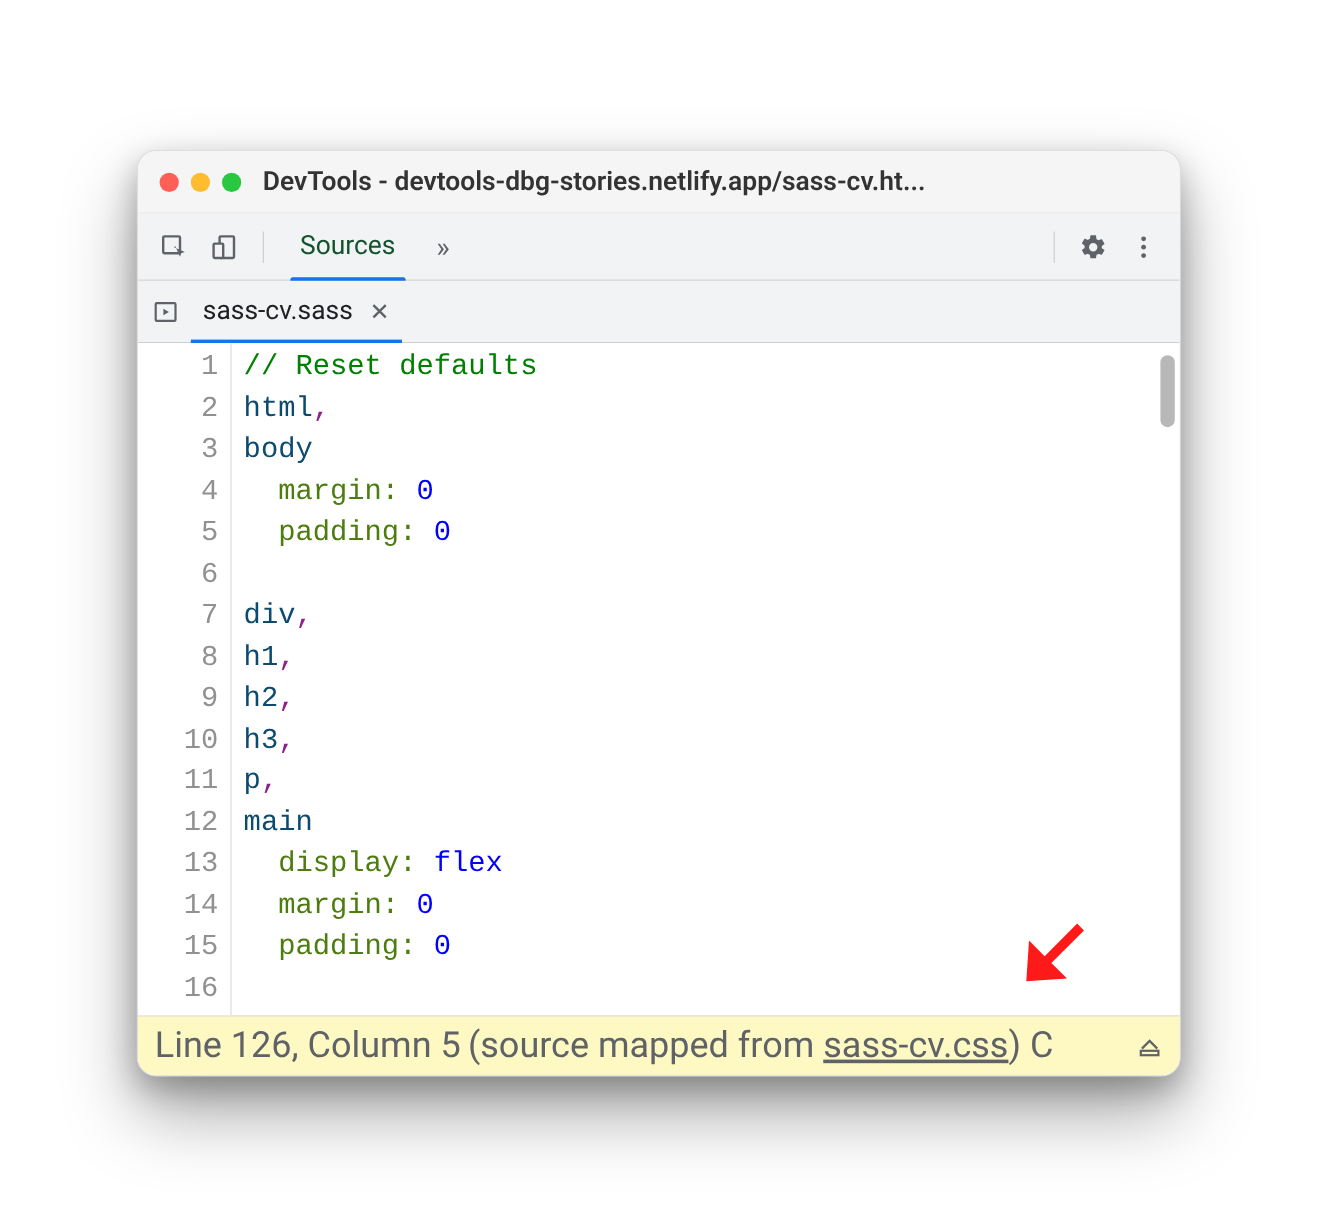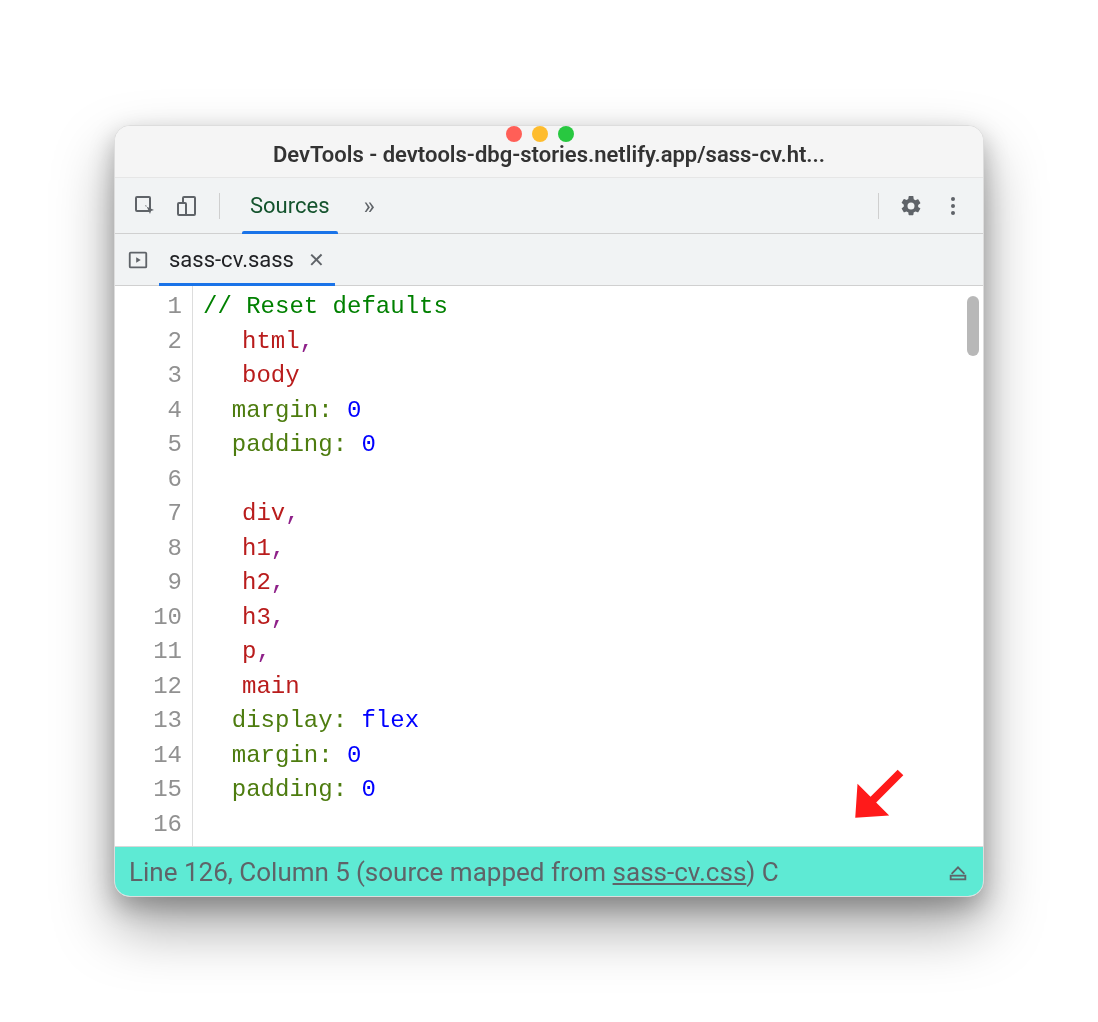--- a/index.html
+++ b/index.html
@@ -22,21 +22,20 @@
     border: 1px solid #ddd;
     position: relative;
   }
   .titlebar {
     height: 52px;
     display: flex;
     align-items: center;
     padding: 0 18px;
     background: #f5f5f5;
     border-bottom: 1px solid #e6e6e6;
-    flex-direction: column;
   }
   .traffic-lights { display: flex; gap: 10px; margin-right: 18px; }
   .light { width: 16px; height: 16px; border-radius: 50%; }
   .light.red { background: #ff5f57; }
   .light.yellow { background: #febc2e; }
   .light.green { background: #28c840; }
   .title-text {
     font-size: 22px;
     font-weight: 600;
     color: #333;
@@ -142,43 +141,43 @@
     flex: 1;
     padding: 4px 0 0 10px;
     font-family: Menlo, Monaco, "Courier New", monospace;
     font-size: 24px;
     line-height: 34.5px;
     white-space: pre;
     color: #202124;
     overflow: hidden;
   }
   .tok-comment { color: #008000; }
-  .tok-selector { color: #b91c1c; margin-left: 39px; }
+  .tok-selector { color: #0c4a6e; }
   .tok-prop { color: #4d7c0f; }
   .tok-value-num { color: #0000ff; }
   .tok-value-kw { color: #0000ff; }
   .tok-punct { color: #8e2089; }
   
   .scroll-thumb {
     position: absolute;
     right: 4px; top: 10px;
     width: 12px; height: 60px;
     background: rgba(0,0,0,0.28);
     border-radius: 6px;
   }
   
   .statusbar {
     height: 50px;
     display: flex;
     align-items: center;
     padding: 0 14px;
-    font-size: 26px;
+    font-size: 30px;
     color: #5f6368;
     border-top: 1px solid #d8d8d8;
-    background: #5eead4;
+    background: #fef9c3;
     gap: 6px;
     white-space: nowrap;
     overflow: hidden;
   }
   .statusbar .link { text-decoration: underline; cursor: pointer; }
   .sb-spacer { flex: 1; min-width: 0; }
   .drawer-icon {
     color: #5f6368;
     cursor: pointer;
     display: flex; align-items: center;

